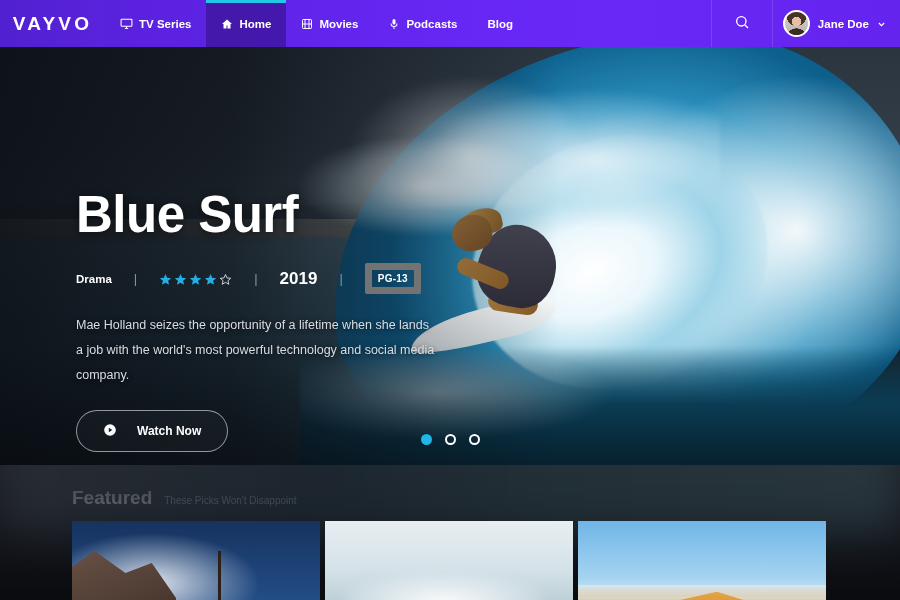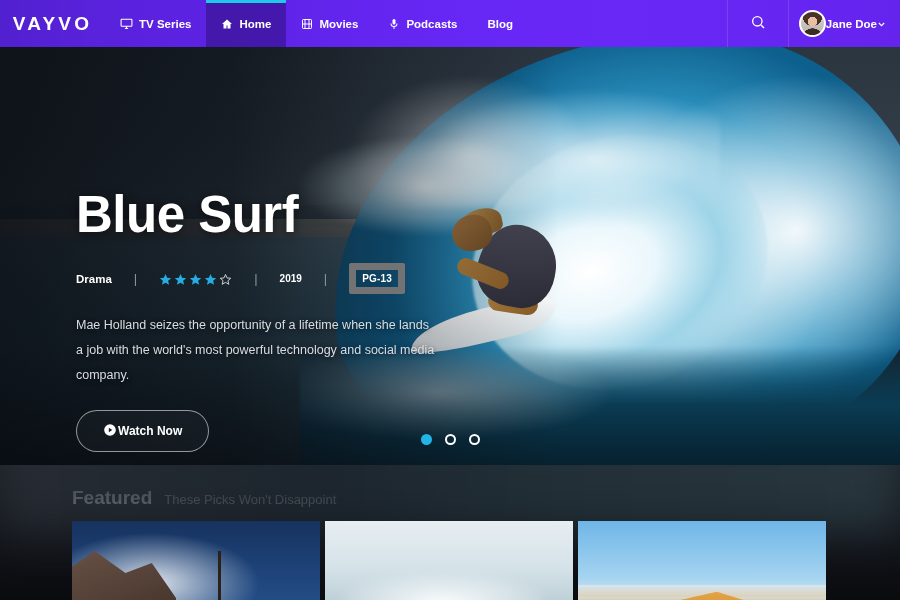--- a/index.html
+++ b/index.html
@@ -37,21 +37,21 @@
   .menu-item .mi-icon{ display:flex; align-items:center; }
   .nav-right{
     margin-left:auto; display:flex; align-items:stretch;
   }
   .search-cell{
     width:62px; display:flex; align-items:center; justify-content:center;
     border-left:1px solid rgba(255,255,255,0.13);
     border-right:1px solid rgba(255,255,255,0.13);
   }
   .user-cell{
-    display:flex; align-items:center; padding:0 14px 0 10px;
+    display:flex; align-items:center; gap:8px; padding:0 14px 0 10px;
   }
   .avatar{
     width:27px; height:27px; border-radius:50%;
     background:
       radial-gradient(circle at 50% 118%, #3b2b22 0 36%, transparent 37%),
       radial-gradient(circle at 50% 42%, #e8bfa4 0 27%, transparent 28%),
       radial-gradient(circle at 50% 18%, #4a3326 0 44%, transparent 45%),
       linear-gradient(180deg,#d8d3d0,#b9b2ae);
     border:2px solid #ffffff;
     flex:none;
@@ -167,31 +167,31 @@
   .hero-content{ position:absolute; left:76px; top:142px; width:400px; z-index:4; }
   .hero-title{
     color:#fff; font-size:51px; font-weight:bold; letter-spacing:-0.5px;
     text-shadow:0 2px 10px rgba(0,0,0,.55); line-height:1;
   }
   .meta-row{ display:flex; align-items:center; gap:8px; margin-top:23px; }
   .meta-genre{ color:#fff; font-size:11.5px; font-weight:bold; }
   .meta-sep{ color:#8d929b; margin:0 14px; font-size:13px; }
   .stars{ display:flex; gap:2px; }
   .star{ width:13px; height:13px; display:block; }
-  .meta-year{ color:#fff; font-size:10px; font-weight:bold; }
+  .meta-year{ color:#fff; font-size:17px; font-weight:bold; }
   .rating-badge{
     border:7px solid #737373; color:#fff; font-size:10px; font-weight:bold;
     padding:3px 6px; border-radius:2px; letter-spacing:.2px;
   }
   .hero-desc{
     margin-top:19px; color:#d9dde2; font-size:12.5px; line-height:2.0; width:360px;
     text-shadow:0 1px 5px rgba(0,0,0,.6);
   }
   .watch-btn{
-    margin-top:22px; display:inline-flex; align-items:center; gap:1px;
+    margin-top:22px; display:inline-flex; align-items:center; gap:20px;
     height:42px; padding:0 26px; border-radius:24px;
     border:1px solid rgba(255,255,255,.55); background:rgba(255,255,255,0.03);
     color:#fff; font-size:12px; font-weight:bold; cursor:pointer;
   }
   .dots{
     position:absolute; left:0; right:0; bottom:20px; z-index:5;
     display:flex; justify-content:center; gap:13px;
   }
   .dot{ width:11px; height:11px; border-radius:50%; border:2px solid #fff; background:transparent; cursor:pointer; }
   .dot.active{ background:#22b5e8; border-color:#22b5e8; }
@@ -202,21 +202,21 @@
     background:linear-gradient(180deg,#1b1f26 0%,#14171d 42%,#0a0b0f 100%);
     overflow:hidden;
   }
   .featured-blur{
     position:absolute; left:0; top:-44px; width:900px; height:110px;
     background:linear-gradient(90deg,#2a2f36 0%,#1d2730 35%,#24333b 62%,#2b3a42 100%);
     filter:blur(22px); opacity:.85;
   }
   .feat-header-row{ display:flex; align-items:baseline; gap:12px; padding:22px 0 0 72px; }
   .feat-title{ color:#fff; font-size:19px; font-weight:bold; }
-  .feat-sub{ color:#b6bac0; font-size:13px; }
+  .feat-sub{ color:#b6bac0; font-size:10px; }
   .cards{ display:flex; gap:5px; padding:12px 0 0 72px; }
   .card{
     width:248px; height:120px; overflow:hidden; position:relative;
     background:#111; cursor:pointer; flex:none;
   }
   .card1{
     background:
       radial-gradient(ellipse 150px 70px at 32% 52%, rgba(255,255,255,.85) 0%, rgba(230,235,240,.35) 45%, rgba(255,255,255,0) 72%),
       linear-gradient(180deg,#17325e 0%,#1d4277 38%,#2a5a96 100%);
   }

